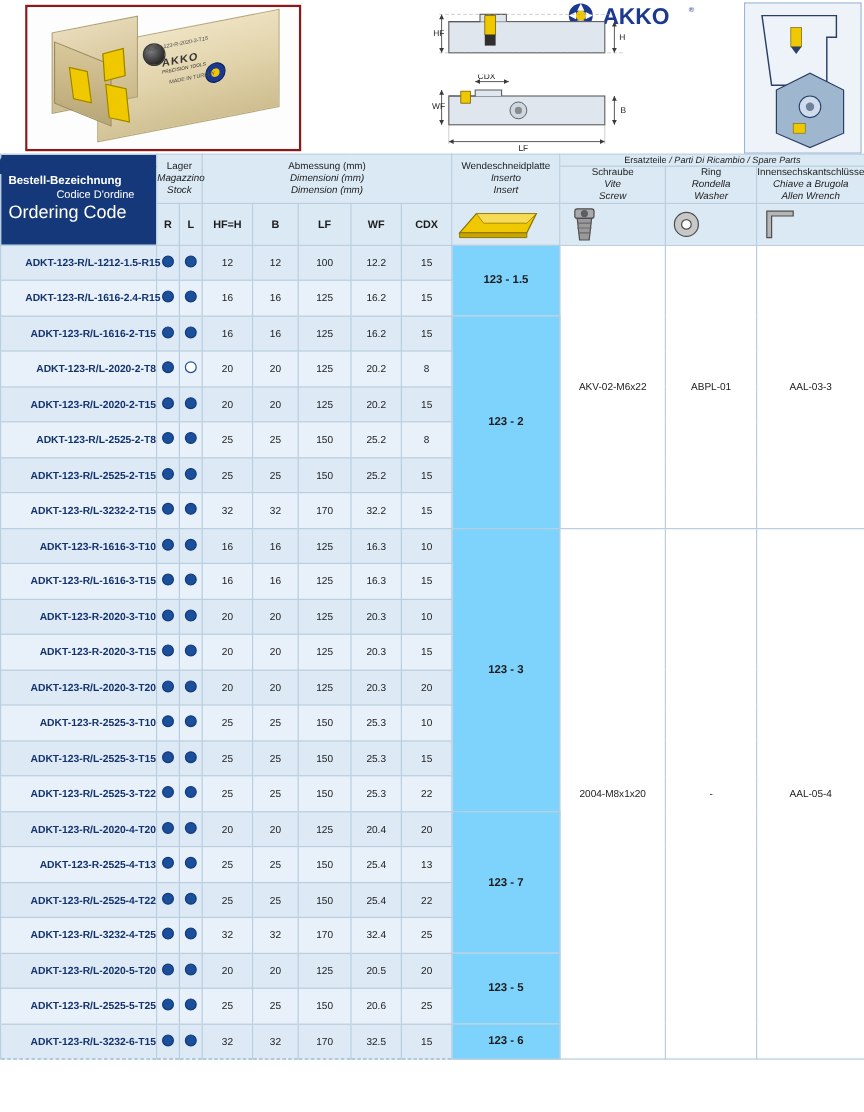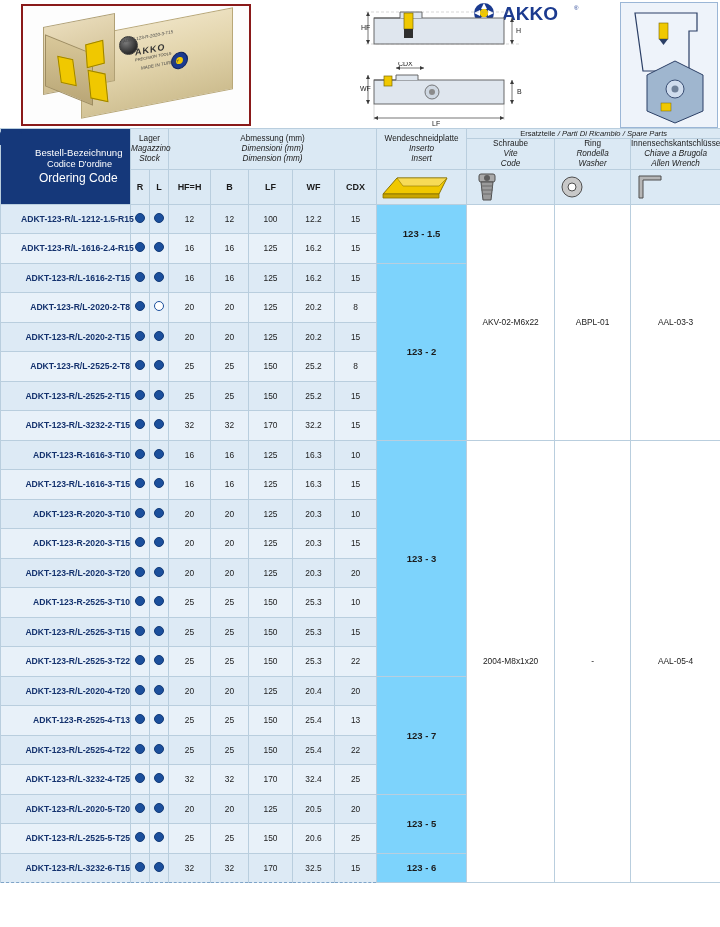--- a/index.html
+++ b/index.html
@@ -65,23 +65,23 @@
   .logo-akko{position:absolute;left:470px;top:2px;width:160px;height:22px;}
 
   
   table{border-collapse:collapse;width:720px;font-size:8.4px;table-layout:fixed;}
   td,th{border:1px solid #b9cede;padding:0;text-align:center;vertical-align:middle;}
   .hdr-light{background:#dbe9f4;}
 
   .ordercell{
     background:#15387a;color:#fff;text-align:left;padding:4px 6px;line-height:1.25;
   }
-  .ordercell .l1{font-weight:normal;font-size:9.6px;margin-left:28px;}
+  .ordercell .l1{font-weight:bold;font-size:9.6px;}
   .ordercell .l2{font-size:9.2px;margin-left:40px;}
-  .ordercell .l3{font-size:12px;margin-left:32px;}
+  .ordercell .l3{font-size:15px;}
 
   .hdr-title{font-size:8.2px;line-height:1.2;color:#1b1b1b;}
   .hdr-title i{display:block;font-style:italic;}
 
   .sub{font-weight:bold;font-size:9px;background:#dbe9f4;}
 
   .row td{height:28.5px;}
   .rowA{background:#ddeaf5;}
   .rowB{background:#e8f1f9;}
   .ordno{text-align:right;padding-left:20px;font-weight:bold;font-size:8.6px;color:#14326e;white-space:nowrap;}
@@ -241,21 +241,21 @@
         <span>Ersatzteile</span>
         <span class="spares-i"> / <span>Parti Di Ricambio</span>
         / <span>Spare Parts</span></span>
       </td>
     </tr>
 
     <tr>
       <td class="hdr-light hdr-title">
         <span>Schraube</span>
         <i>Vite</i>
-        <i>Code</i>
+        <i>Screw</i>
       </td>
       <td class="hdr-light hdr-title">
         <span>Ring</span>
         <i>Rondella</i>
         <i>Washer</i>
       </td>
       <td class="hdr-light hdr-title">
         <span>Innensechskantschlüssel</span>
         <i>Chiave a Brugola</i>
         <i>Allen Wrench</i>

